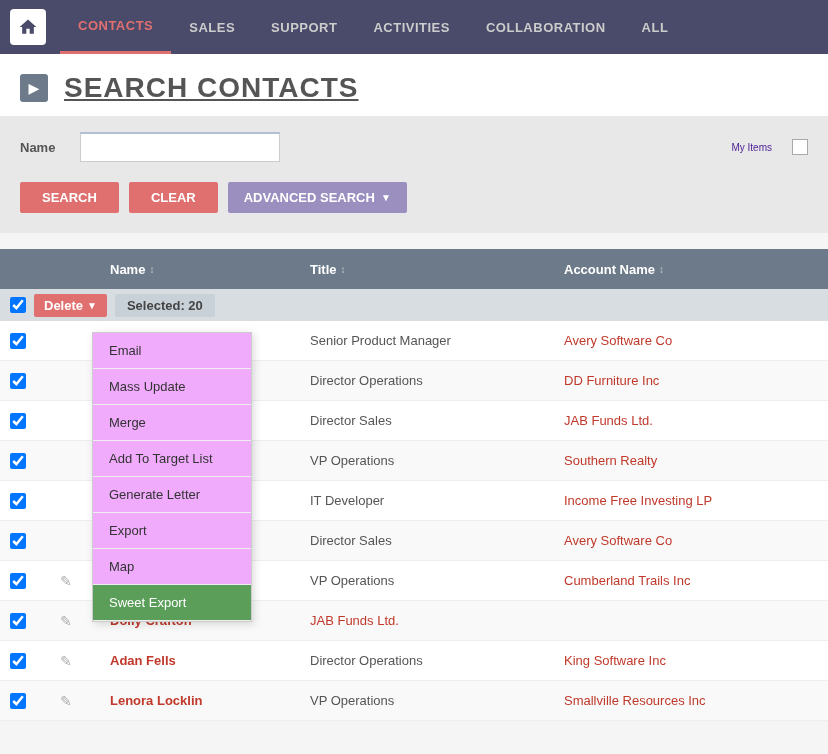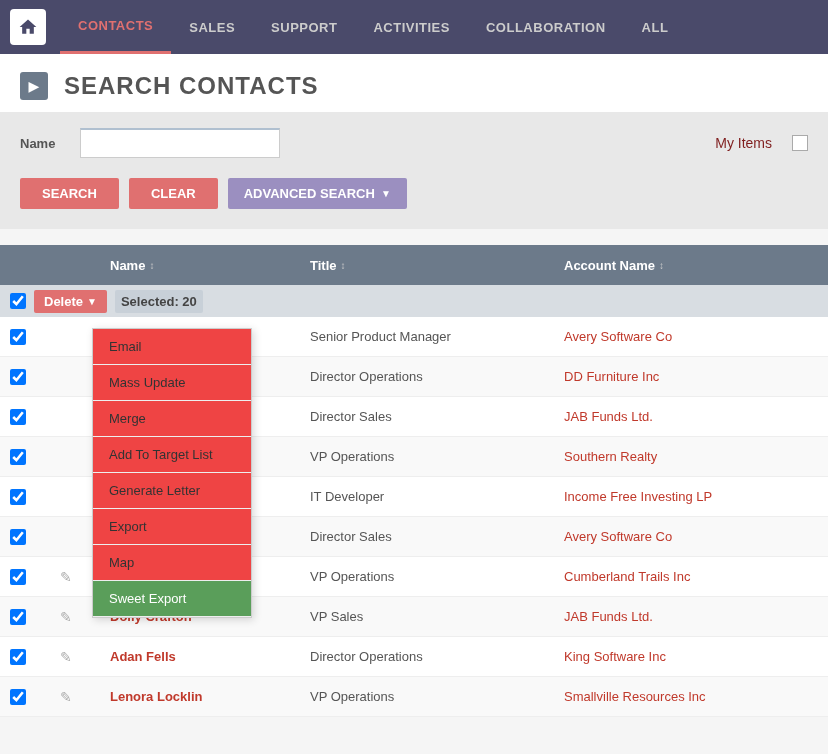--- a/index.html
+++ b/index.html
@@ -49,24 +49,25 @@
     .sidebar-toggle {
       width: 28px; height: 28px;
       background: #6c7a8a;
       border-radius: 3px;
       display: flex; align-items: center; justify-content: center;
       cursor: pointer;
       margin-right: 16px;
     }
     .sidebar-toggle span { color: #fff; font-size: 14px; }
     .page-title {
-      font-size: 24px;
+      font-size: 28px;
       font-weight: bold;
       color: #555;
       letter-spacing: 1px;
+      text-decoration: underline;
     }
 
     
     .search-panel {
       background: #e8e8e8;
       margin: 0 0 16px 0;
       padding: 16px 20px 20px 20px;
     }
     .search-row {
       display: flex;
@@ -83,22 +84,22 @@
       border: 1px solid #ccc;
       border-top: 2px solid #b0c0d0;
       background: #fff;
       width: 200px;
       height: 30px;
       padding: 0 8px;
       font-size: 13px;
       outline: none;
     }
     .my-items-label {
-      color: #7f1d1d;
-      font-size: 14px;
+      color: #4c1d95;
+      font-size: 10px;
       margin-left: auto;
     }
     .checkbox-plain {
       width: 16px; height: 16px;
       border: 1px solid #aaa;
       background: #fff;
       cursor: pointer;
     }
     .search-buttons {
       display: flex;
@@ -179,33 +180,33 @@
       background: #e07070;
       color: #fff;
       font-size: 13px;
       font-weight: bold;
       cursor: pointer;
       border-radius: 2px;
     }
     .dropdown-arrow { font-size: 10px; }
     .selected-badge {
       background: #c8d0d8;
-      padding: 4px 6px;
+      padding: 4px 12px;
       font-size: 13px;
       color: #444;
       border-radius: 2px;
       font-weight: bold;
     }
 
     
     .dropdown-menu {
       position: absolute;
       top: 38px;
       left: 58px;
-      background: #ef4444;
+      background: #f0abfc;
       border: 1px solid #ccc;
       z-index: 100;
       min-width: 160px;
       box-shadow: 2px 2px 8px rgba(0,0,0,0.15);
     }
     .dropdown-menu .menu-item {
       padding: 10px 16px;
       cursor: pointer;
       font-size: 13px;
       color: #333;
@@ -364,21 +365,20 @@
     <input type="checkbox" class="row-checkbox" checked="" style="">
     <span class="row-edit">✎</span>
     <a class="row-name">Alberto Schneider</a>
     <span class="row-title">VP Operations</span>
     <span class="row-account">Cumberland Trails Inc</span>
   </div>
   <div class="table-row">
     <input type="checkbox" class="row-checkbox" checked="" style="">
     <span class="row-edit">✎</span>
     <a class="row-name">Dolly Crafton</a>
-    <span class="row-title">VP Sales</span>
     <span class="row-account">JAB Funds Ltd.</span>
   </div>
   <div class="table-row">
     <input type="checkbox" class="row-checkbox" checked="" style="">
     <span class="row-edit">✎</span>
     <a class="row-name">Adan Fells</a>
     <span class="row-title">Director Operations</span>
     <span class="row-account">King Software Inc</span>
   </div>
   <div class="table-row">

